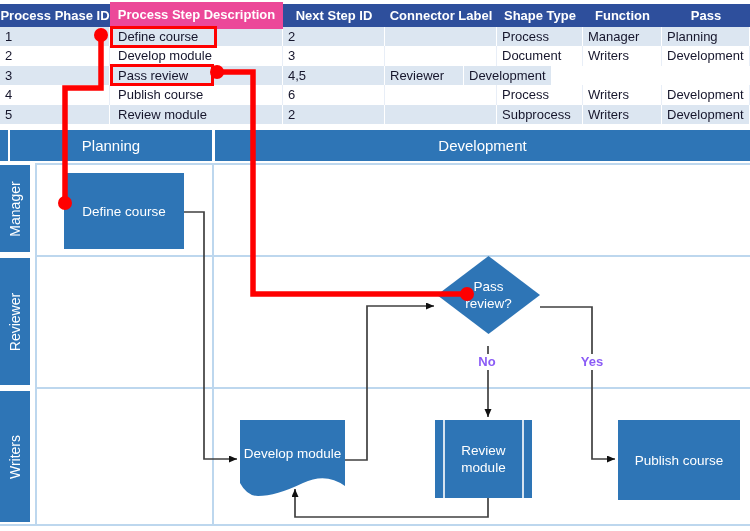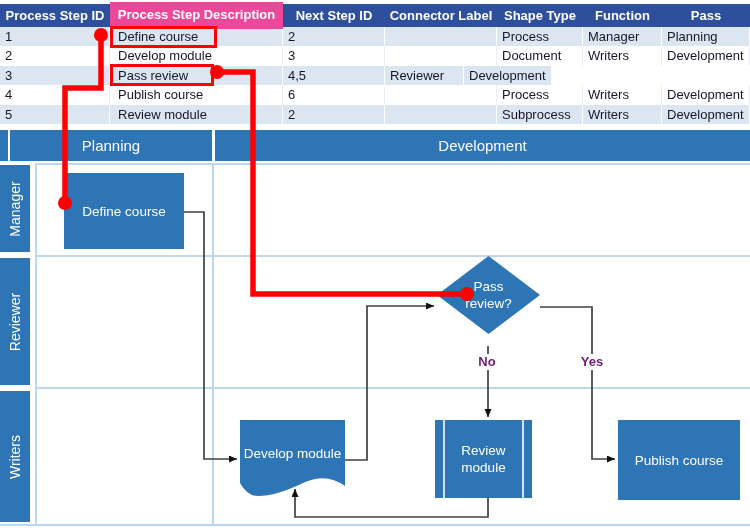--- a/index.html
+++ b/index.html
@@ -52,39 +52,39 @@
          background:rgba(255,255,255,.8);}
   .sh-review::before{left:8px;} .sh-review::after{right:8px;}
   .sh-review .shape-label{padding:0 14px;}
   .sh-develop{left:240px;top:420px;width:105px;height:80px;}
   .sh-develop .shape-label{position:relative;z-index:1;padding-bottom:14px;}
   .sh-diamond{left:437px;top:256px;width:103px;height:78px;text-align:center;}
   .sh-diamond .shape-label{position:relative;z-index:1;width:72px;}
   .shape svg.bg{position:absolute;left:0;top:0;width:100%;height:100%;}
 
   .conn-svg{position:absolute;left:0;top:0;z-index:3;pointer-events:none;}
-  .conn-lbl{position:absolute;z-index:4;background:#fff;color:#701a75;font-size:13px;
+  .conn-lbl{position:absolute;z-index:4;background:#fff;color:#8b5cf6;font-size:13px;
             font-weight:bold;text-align:center;height:16px;line-height:16px;}
   .lbl-no{left:472px;top:354px;width:30px;}
   .lbl-yes{left:576px;top:354px;width:32px;}
 
   
   .red-box{position:absolute;border:3.5px solid #FF0000;box-sizing:border-box;z-index:6;}
   .rb-define{left:110px;top:26px;width:107px;height:22px;}
   .rb-pass{left:110px;top:64px;width:104px;height:22px;}
   .anno-svg{position:absolute;left:0;top:0;z-index:7;pointer-events:none;}
 </style>
 </head>
 <body>
 
 <div class="page">
 
   <div>
     <div class="tr thead">
-      <div class="tc c0 hc">Process Step ID</div>
+      <div class="tc c0 hc">Process Phase ID</div>
       <div class="tc c1 hc hc-red">Process Step Description</div>
       <div class="tc c2 hc">Next Step ID</div>
       <div class="tc c3 hc">Connector Label</div>
       <div class="tc c4 hc">Shape Type</div>
       <div class="tc c5 hc">Function</div>
       <div class="tc c6 hc">Pass</div>
     </div>
 
     <div class="tr trow r0 stripe">
       <div class="tc c0">1</div>

